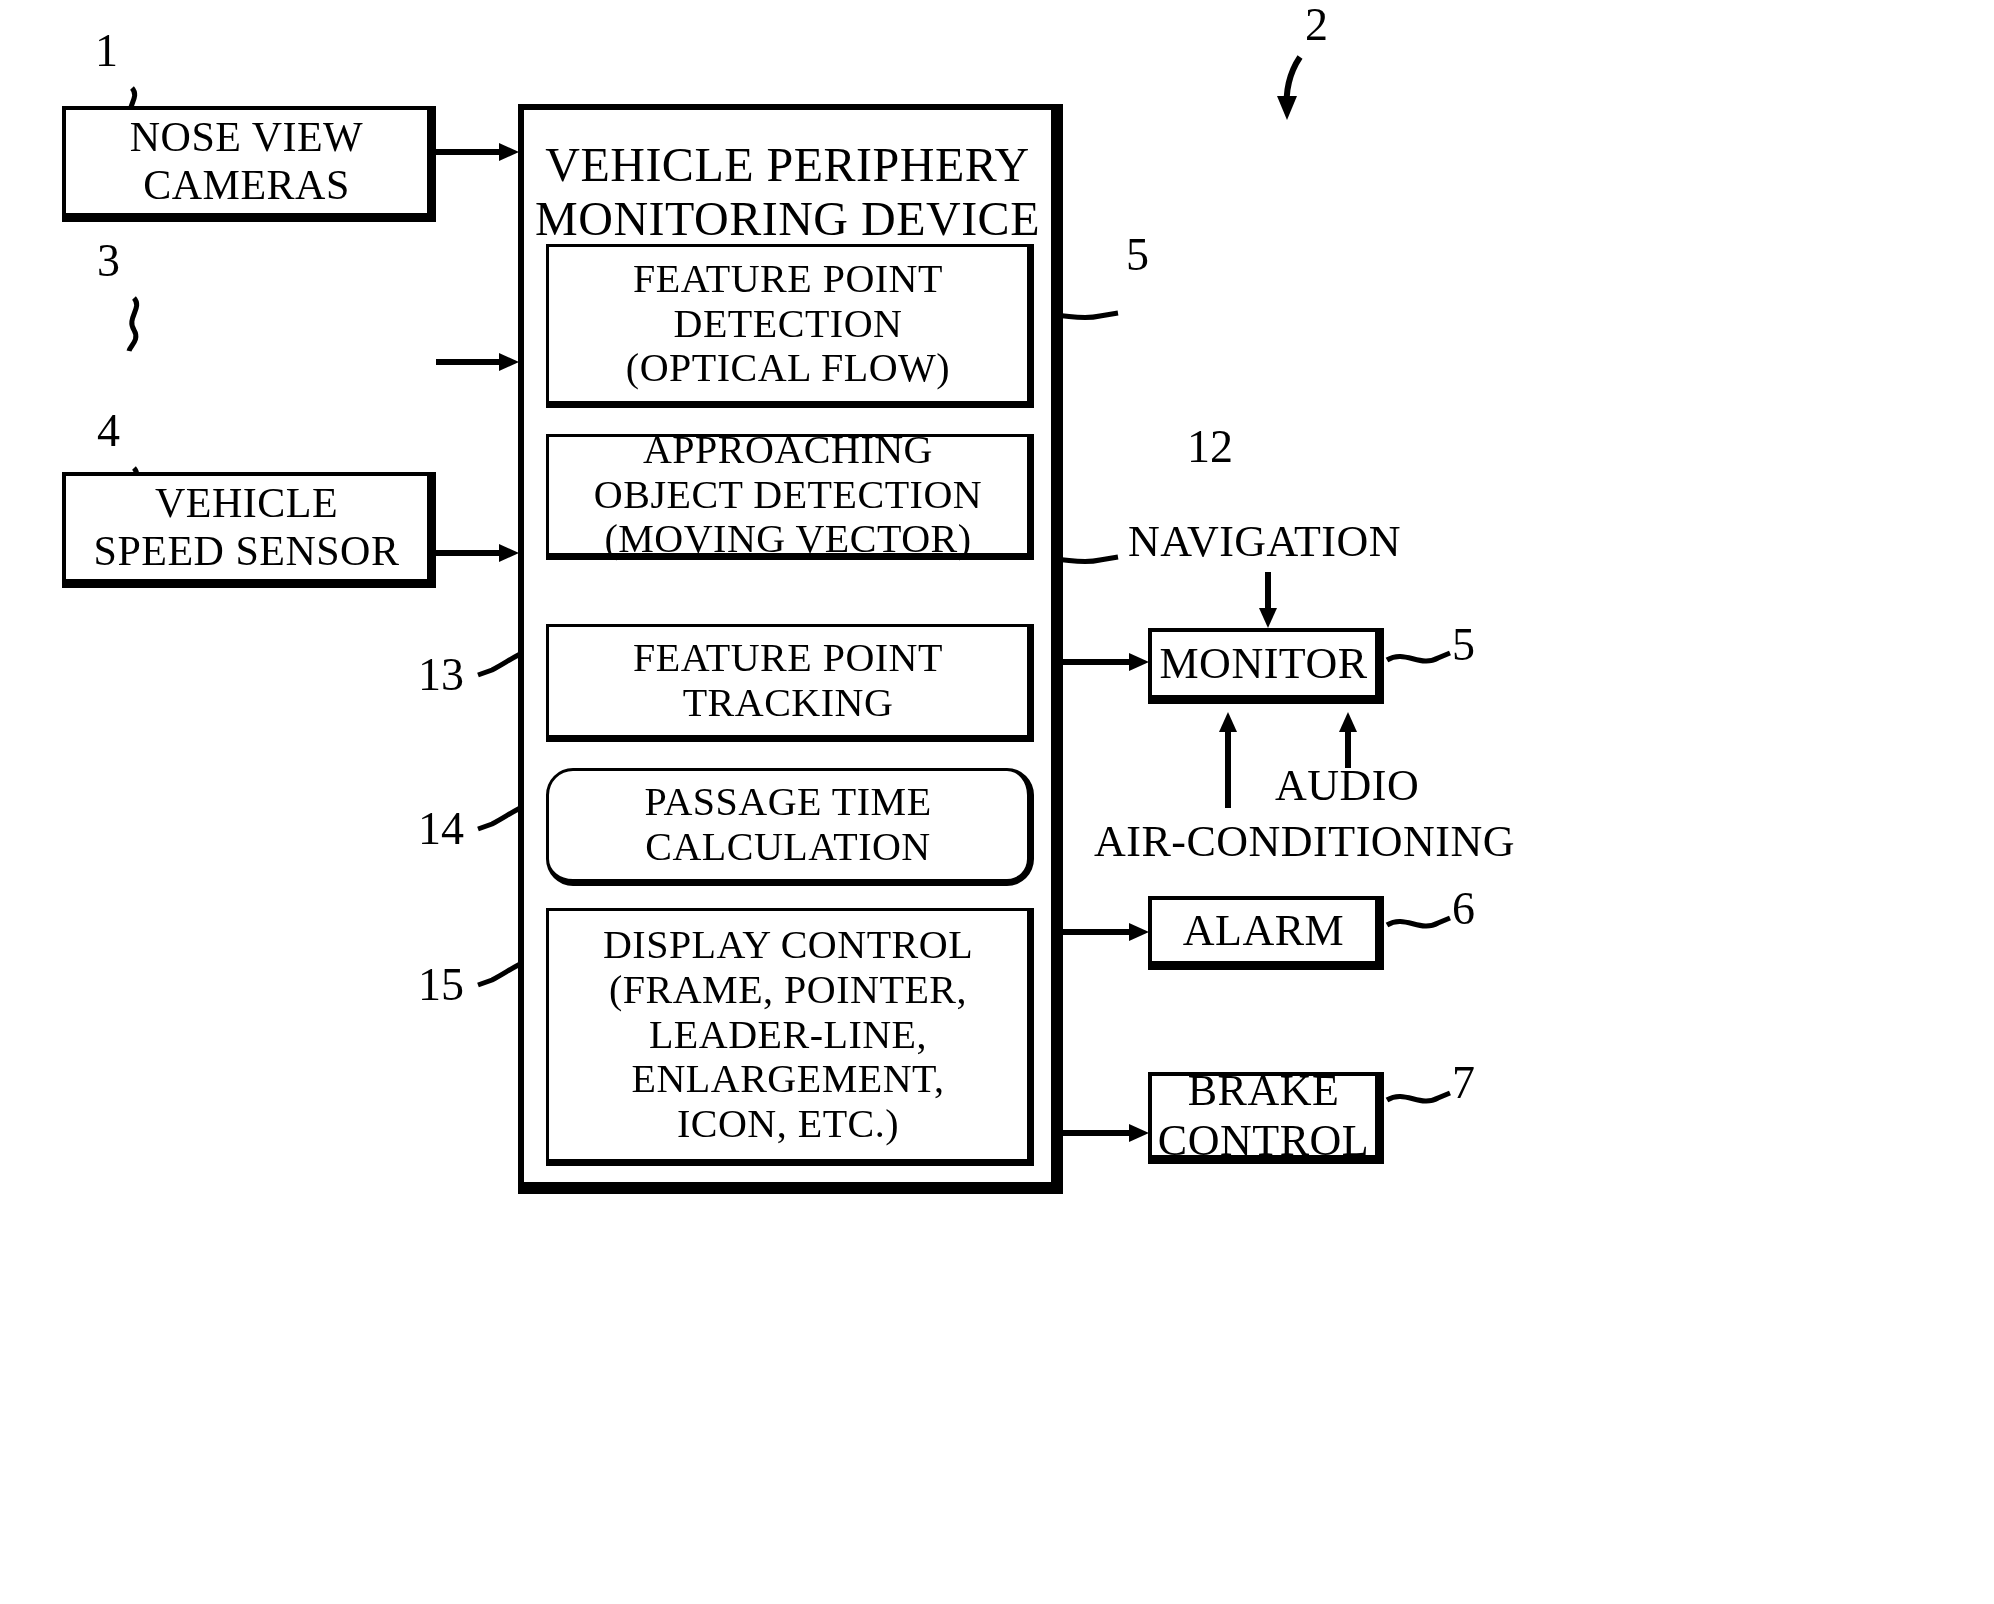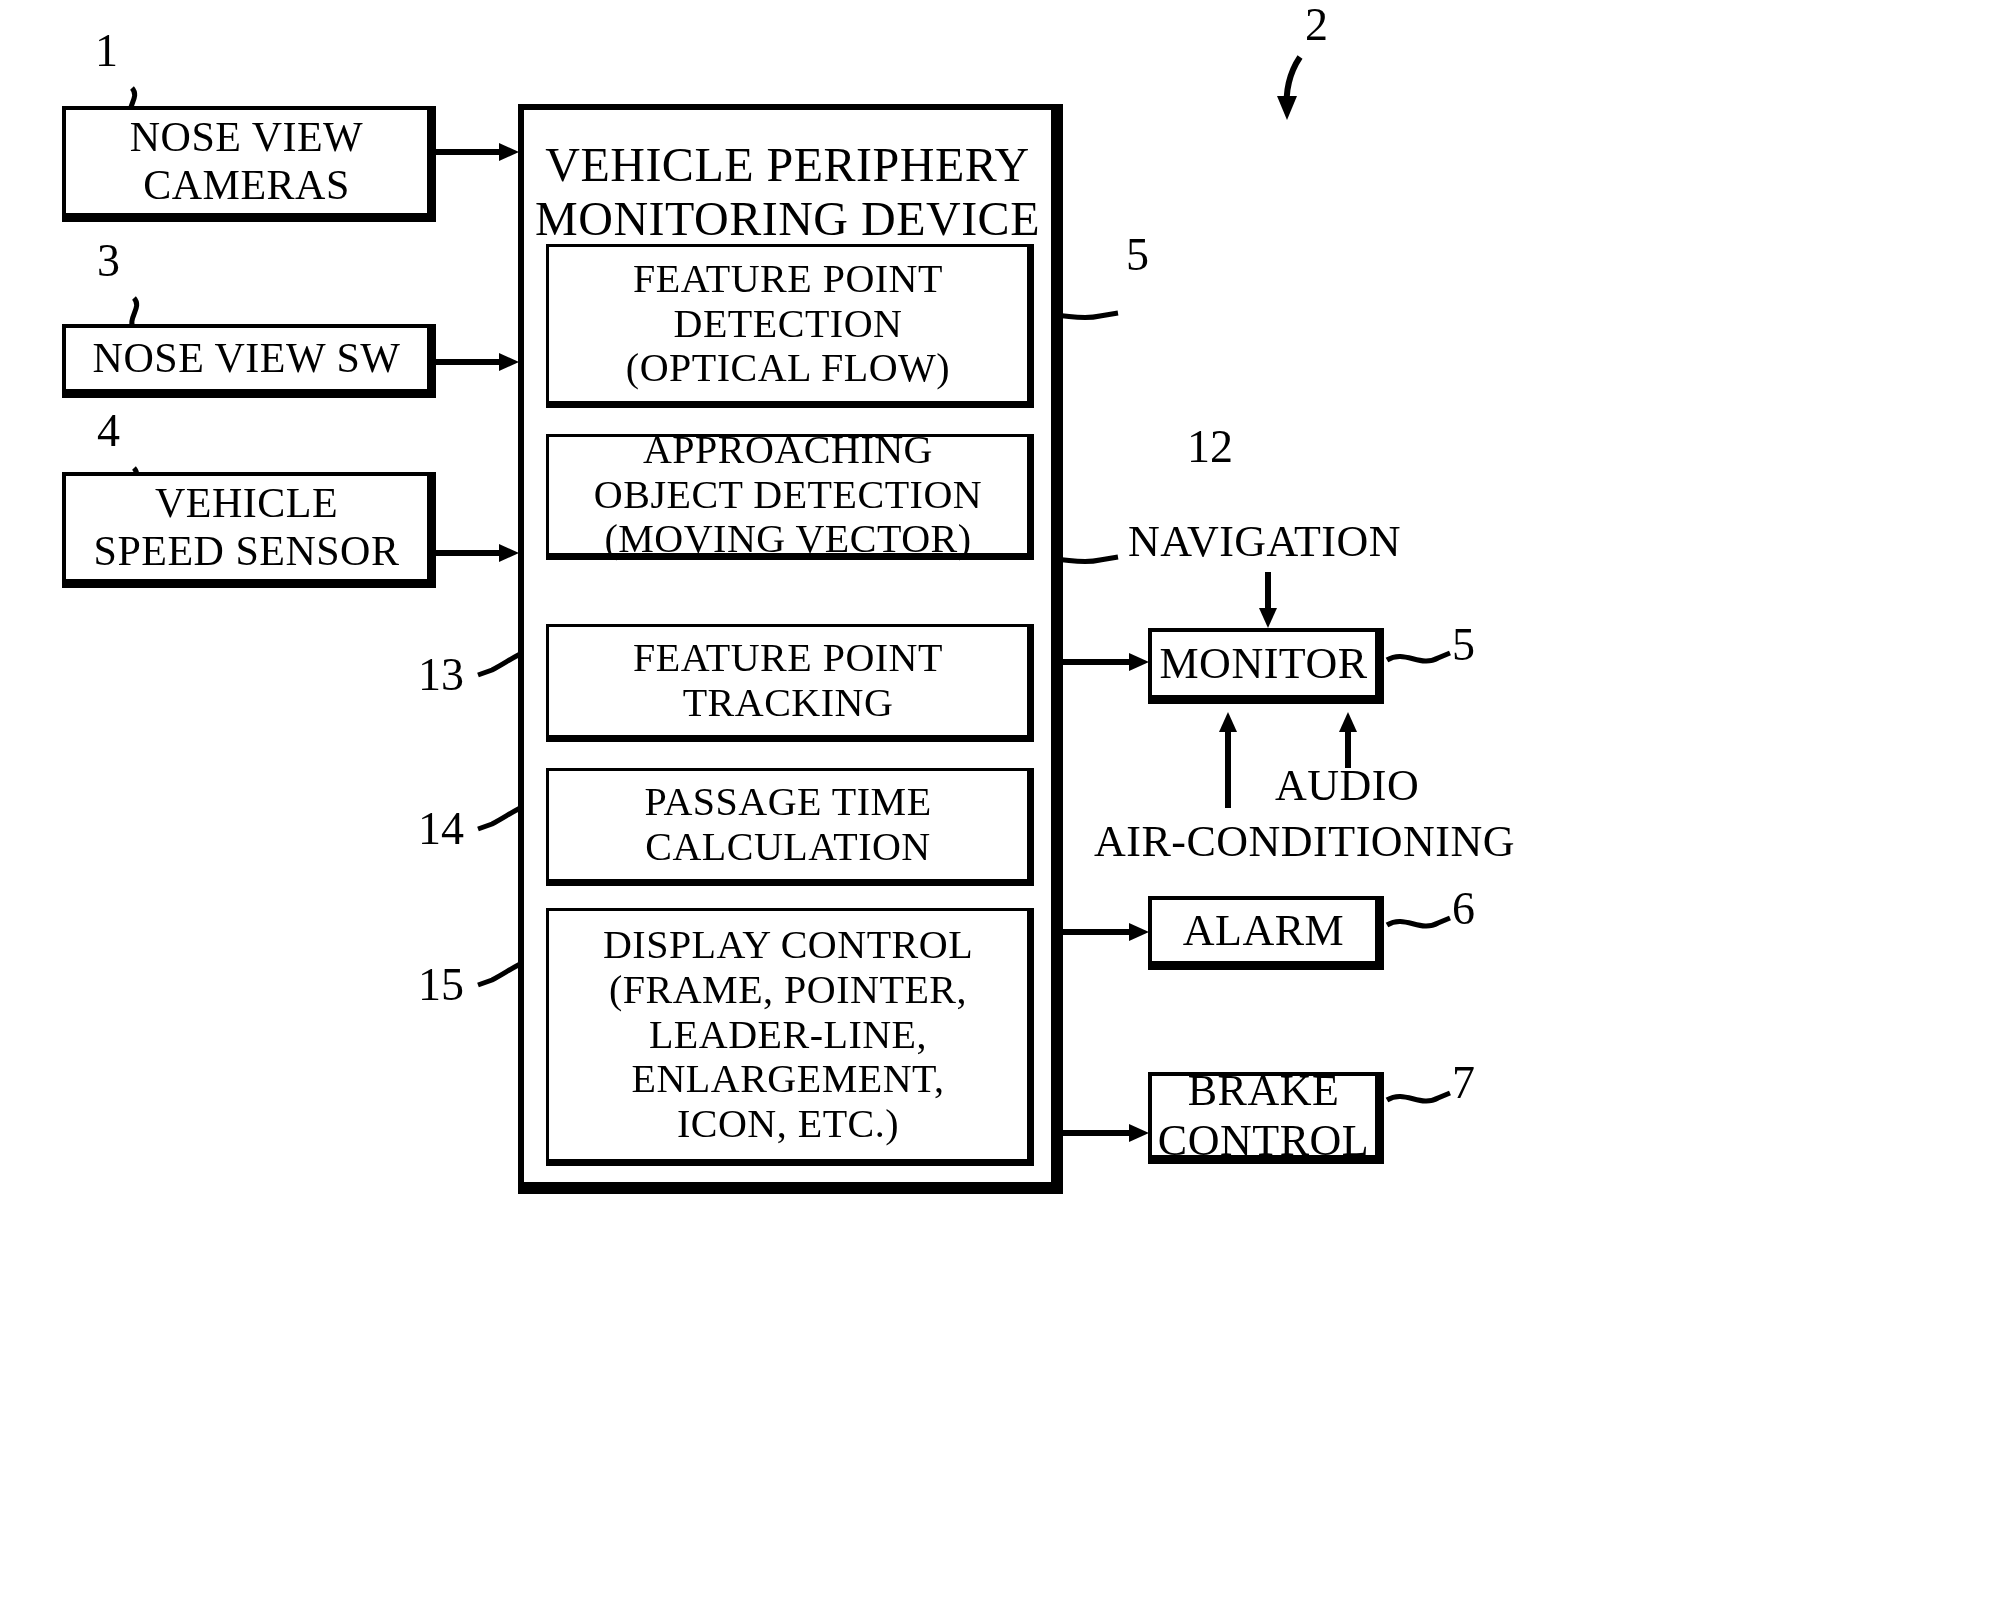--- a/index.html
+++ b/index.html
@@ -150,23 +150,20 @@
 
   <div class="refnum" style="left:1452px; top:622px;">5</div>
   <div class="refnum" style="left:1452px; top:886px;">6</div>
   <div class="refnum" style="left:1452px; top:1060px;">7</div>
 
   <div class="box" style="left:62px; top:106px; width:374px; height:116px; font-size:42px;">
     <span class="box-label">NOSE VIEW
 CAMERAS</span>
   </div>
 
-  <div class="box" style="left:62px; top:324px; width:374px; height:74px; font-size:42px;">
-    <span class="box-label">NOSE VIEW SW</span>
-  </div>
 
   <div class="box" style="left:62px; top:472px; width:374px; height:116px; font-size:42px;">
     <span class="box-label">VEHICLE
 SPEED SENSOR</span>
   </div>
 
   <div class="box device" style="left:518px; top:104px; width:545px; height:1090px;">
     <div class="device-title">VEHICLE PERIPHERY
 MONITORING DEVICE</div>
   </div>
@@ -181,21 +178,21 @@
     <span class="box-label">APPROACHING
 OBJECT DETECTION
 (MOVING VECTOR)</span>
   </div>
 
   <div class="box thin" style="left:546px; top:624px; width:488px; height:118px; font-size:40px;">
     <span class="box-label">FEATURE POINT
 TRACKING</span>
   </div>
 
-  <div class="box thin" style="left:546px; top:768px; width:488px; height:118px; font-size:40px;">
+  <div class="box thin" style="left:546px; top:768px; width:488px; height:118px; font-size:40px;border-radius:27px;">
     <span class="box-label">PASSAGE TIME
 CALCULATION</span>
   </div>
 
   <div class="box thin" style="left:546px; top:908px; width:488px; height:258px; font-size:40px;">
     <span class="box-label">DISPLAY CONTROL
 (FRAME, POINTER,
 LEADER-LINE,
 ENLARGEMENT,
 ICON, ETC.)</span>

